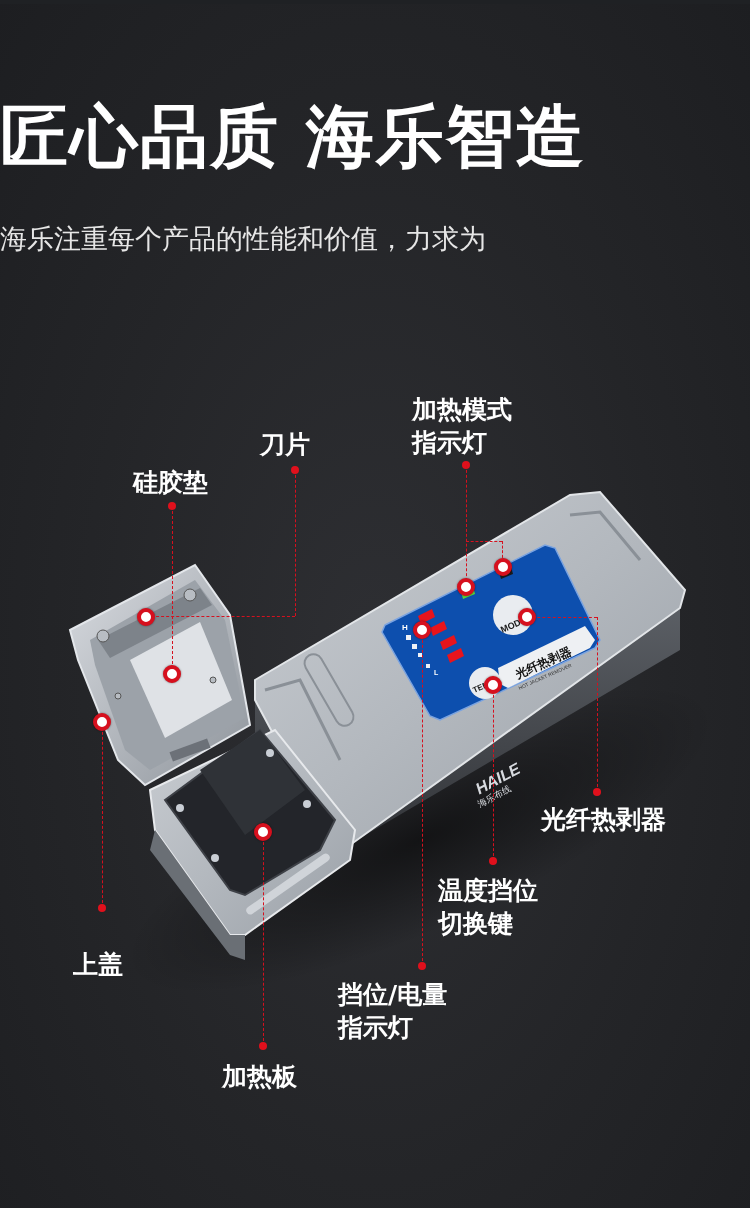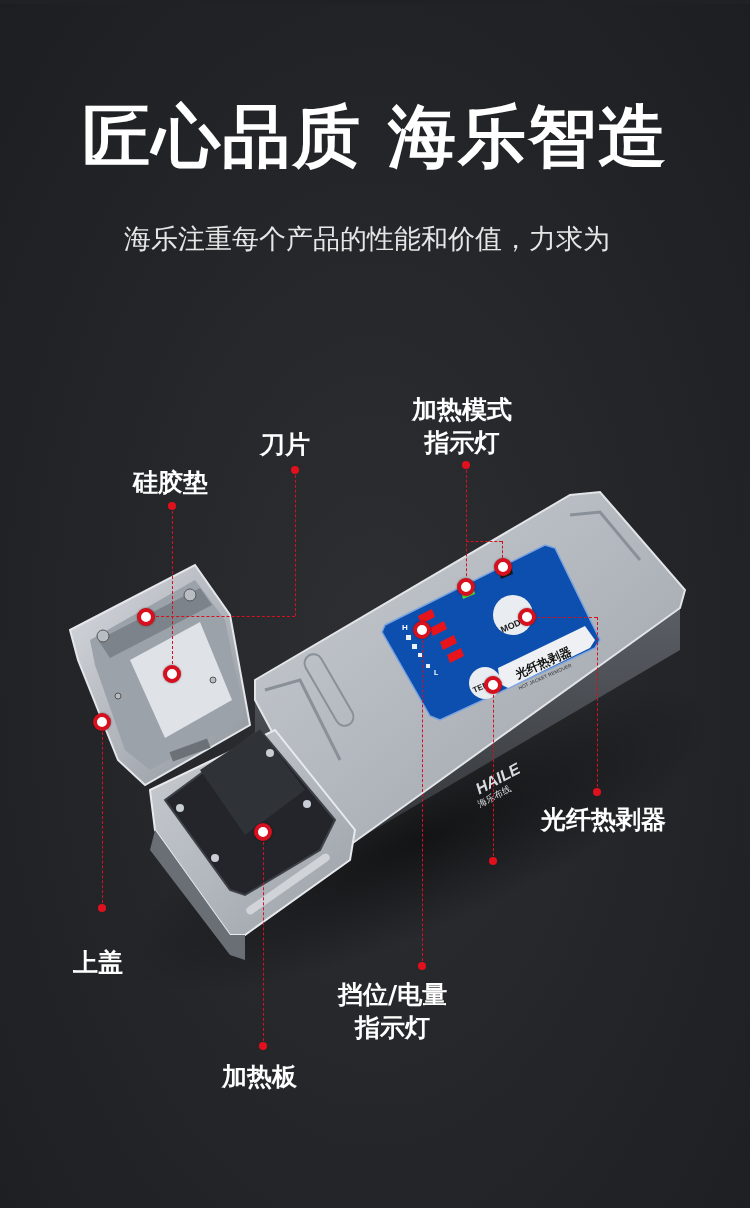--- a/index.html
+++ b/index.html
@@ -1,22 +1,22 @@
 <!DOCTYPE html>
 <html><head>
 <meta charset="utf-8">
 <style>
   html,body{margin:0;padding:0;}
   body{width:750px;height:1208px;overflow:hidden;background:#25262a;font-family:"DejaVu Sans","Liberation Sans",sans-serif;color:#fff;}
   .page{position:relative;width:750px;height:1208px;
     background:radial-gradient(ellipse at 50% 55%, #2e2f33 0%, #242528 55%, #1d1e21 100%);}
   .topbar{position:absolute;left:0;top:0;width:750px;height:4px;background:#1f2124;}
-  .title{position:absolute;left:0;top:92px;width:668px;text-align:right;font-size:68px;font-weight:bold;letter-spacing:2px;color:#fff;}
-  .subtitle{position:absolute;left:0;top:220px;width:734px;text-align:center;font-size:27px;line-height:38px;color:#e6e6e6;}
-  .label{position:absolute;font-size:25px;font-weight:bold;color:#fff;text-align:center;line-height:33px;white-space:nowrap;}
+  .title{position:absolute;left:0;top:92px;width:668px;text-align:left;font-size:68px;font-weight:bold;letter-spacing:2px;color:#fff;}
+  .subtitle{position:absolute;left:0;top:220px;width:734px;font-size:27px;line-height:38px;color:#e6e6e6;}
+  .label{position:absolute;font-size:25px;font-weight:bold;color:#fff;text-align:left;line-height:33px;white-space:nowrap;}
   .vline{position:absolute;width:0;border-left:1.5px dashed #d6101e;}
   .hline{position:absolute;height:0;border-top:1.5px dashed #d6101e;}
   .dot-s{position:absolute;width:8px;height:8px;border-radius:50%;background:#e0101c;transform:translate(-4px,-4px);}
   .dot-l{position:absolute;width:10px;height:10px;border-radius:50%;background:#fff;border:4px solid #d6101e;transform:translate(-9px,-9px);box-shadow:0 0 2px rgba(0,0,0,.5);}
   
   .device{position:absolute;left:0;top:0;width:750px;height:1208px;}
 </style>
 </head>
 <body>
 
@@ -143,31 +143,35 @@
 
   <div class="hline" style="left:527px;top:617px;width:70px;"></div>
   <div class="vline" style="left:597px;top:617px;height:175px;"></div>
   <div class="dot-l" style="left:527px;top:617px;"></div>
   <div class="dot-s" style="left:597px;top:792px;"></div>
   <div class="label" style="left:541px;top:803px;">光纤热剥器</div>
 
   <div class="vline" style="left:493px;top:685px;height:176px;"></div>
   <div class="dot-l" style="left:493px;top:685px;"></div>
   <div class="dot-s" style="left:493px;top:861px;"></div>
+  <div class="label" style="left:438px;top:874px;">
+    <div>温度挡位</div>
+    <div>切换键</div>
+  </div>
 
   <div class="vline" style="left:422px;top:630px;height:336px;"></div>
   <div class="dot-l" style="left:422px;top:630px;"></div>
   <div class="dot-s" style="left:422px;top:966px;"></div>
   <div class="label" style="left:338px;top:978px;">
     <div>挡位/电量</div>
     <div>指示灯</div>
   </div>
 
   <div class="vline" style="left:102px;top:722px;height:186px;"></div>
   <div class="dot-l" style="left:102px;top:722px;"></div>
   <div class="dot-s" style="left:102px;top:908px;"></div>
-  <div class="label" style="left:73px;top:948px;font-family:Liberation Mono, monospace;">上盖</div>
+  <div class="label" style="left:73px;top:948px;">上盖</div>
 
   <div class="vline" style="left:263px;top:832px;height:214px;"></div>
   <div class="dot-l" style="left:263px;top:832px;"></div>
   <div class="dot-s" style="left:263px;top:1046px;"></div>
   <div class="label" style="left:222px;top:1060px;">加热板</div>
 </div>
 
 </body></html>

